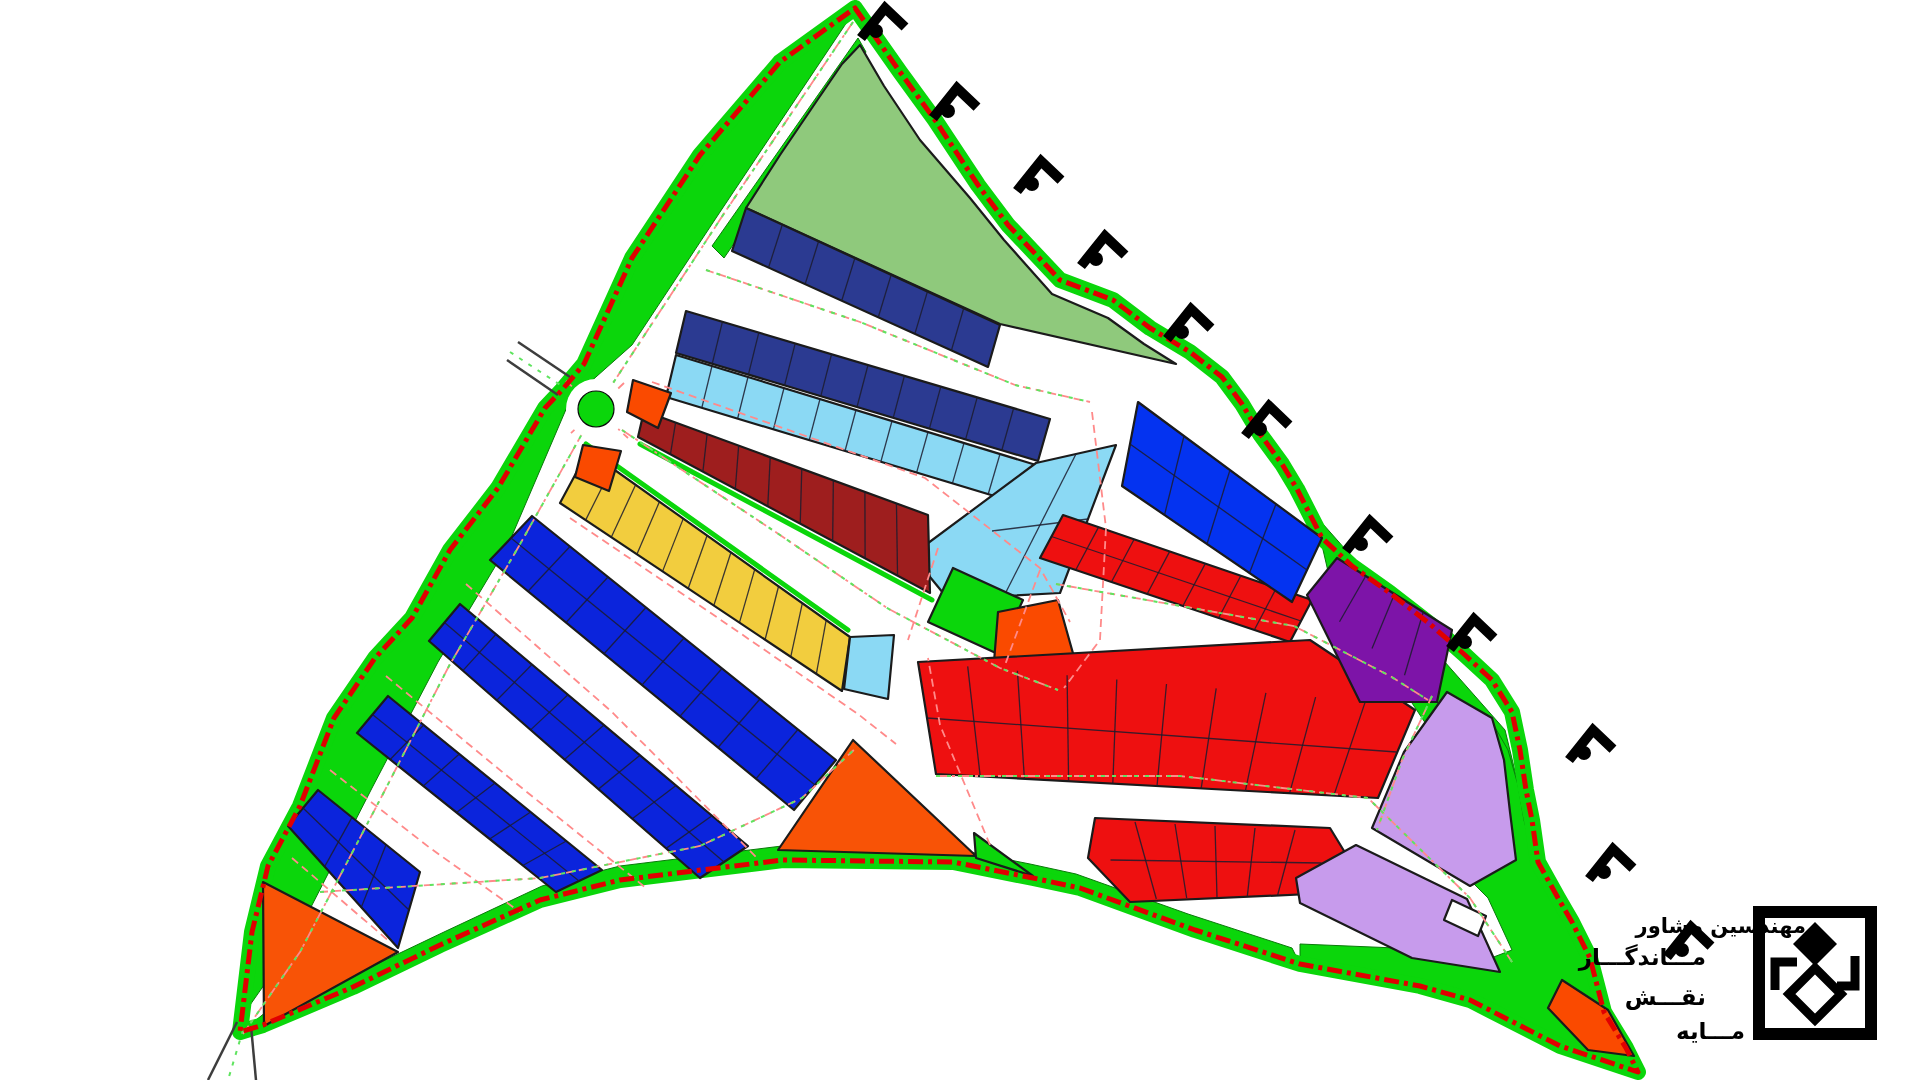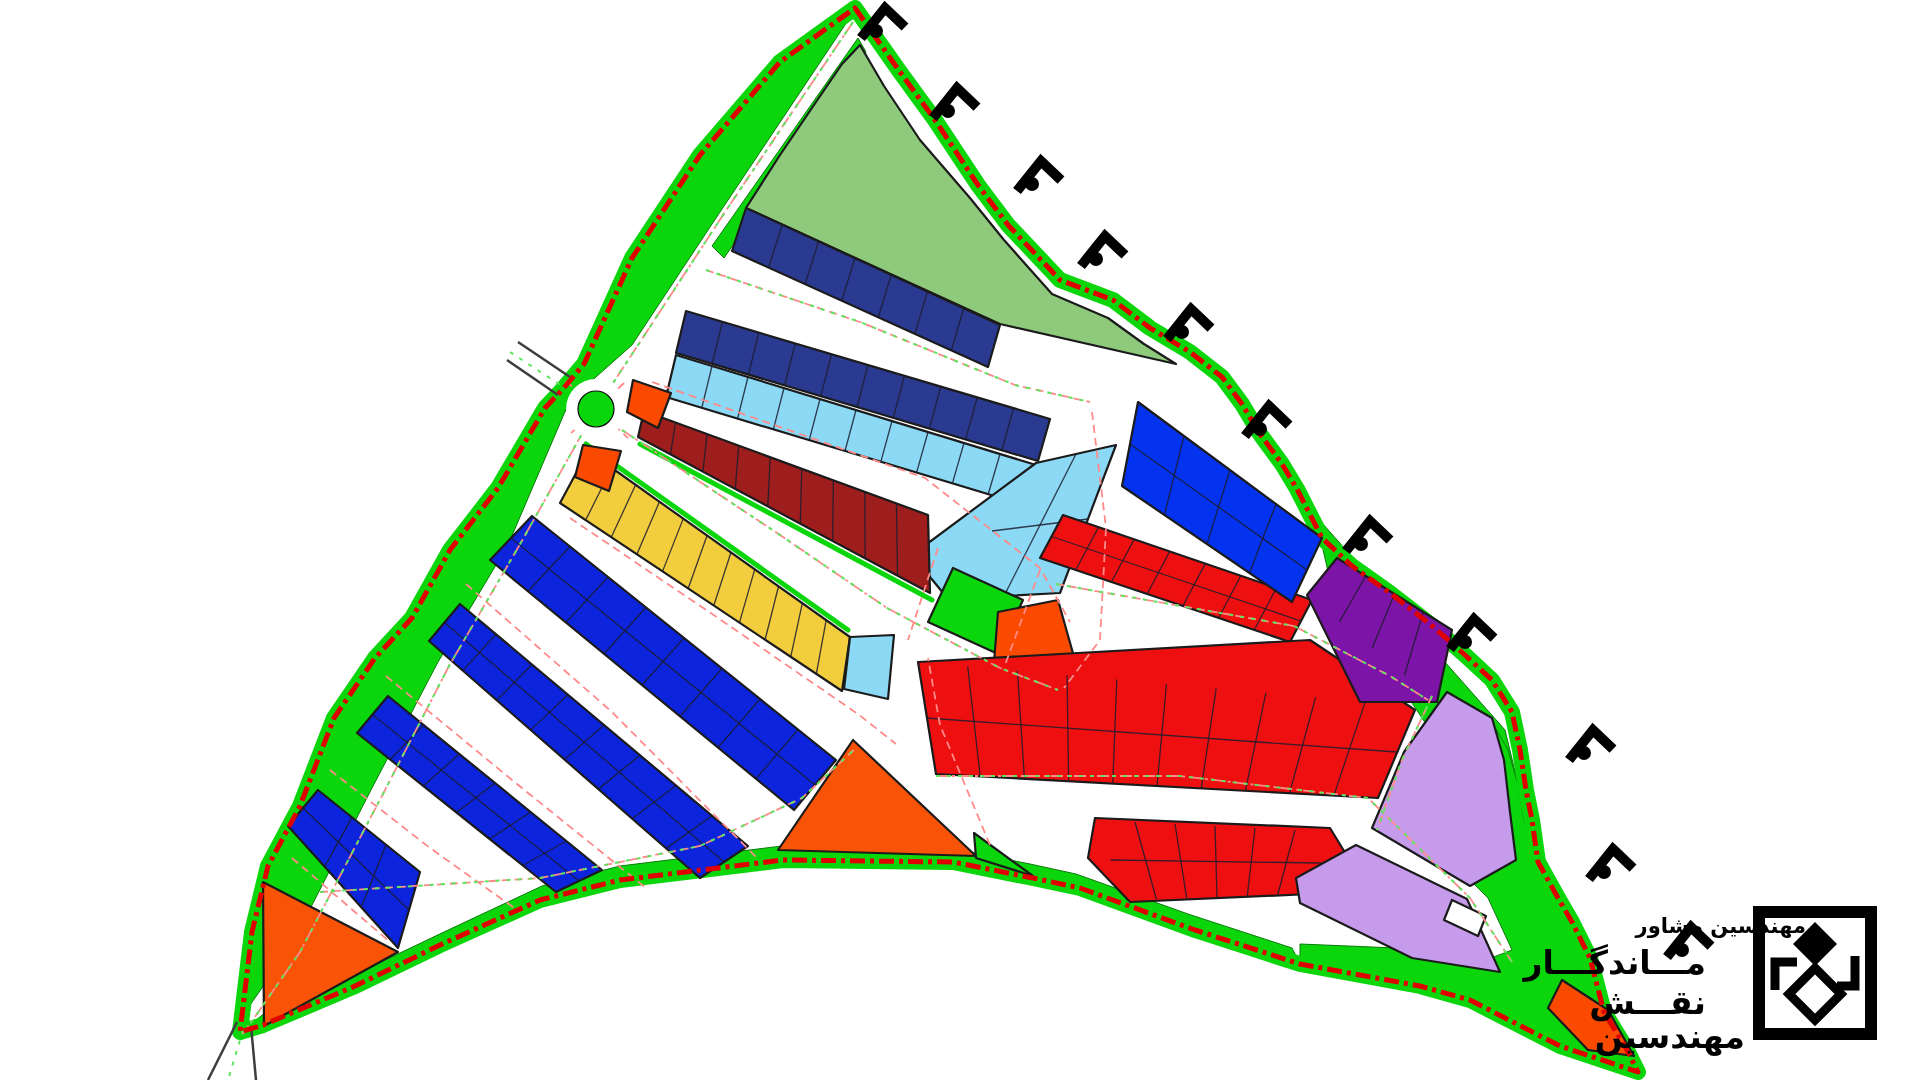--- a/index.html
+++ b/index.html
@@ -2,21 +2,21 @@
 <html><head>
 <meta charset="utf-8">
 <style>
   html,body{margin:0;padding:0;background:#ffffff;width:1920px;height:1080px;overflow:hidden;
     font-family:"DejaVu Sans","Liberation Sans",sans-serif;}
   #stage{position:relative;width:1920px;height:1080px;background:#fff;}
   #mapsvg{position:absolute;left:0;top:0;}
   .logo-text{position:absolute;color:#000;direction:rtl;white-space:nowrap;text-align:right;
     font-family:"DejaVu Sans",sans-serif;line-height:1;}
   .lt-small{font-size:21px;font-weight:700;}
-  .lt-big{font-size:33px;font-weight:800;}
+  .lt-big{font-size:23px;font-weight:800;}
 </style>
 </head>
 <body>
 
 <div id="stage">
   <svg id="mapsvg" width="1920" height="1080" viewBox="0 0 1920 1080" xmlns="http://www.w3.org/2000/svg">
       <rect x="0" y="0" width="1920" height="1080" fill="#ffffff"></rect>
       <polygon points="855,8 780,62 700,155 632,258 584,364 562,390 545,408 498,488 450,550 412,618 375,658 334,718 300,806 268,866 252,932 240,1032 236,1025 290,948 372,788 438,662 508,545 570,400 632,345 718,215 845,25" fill="#0bd60b" stroke="#0a7a0a" stroke-width="1"></polygon>
       <polygon points="858,38 866,52 724,258 712,246" fill="#0bd60b" stroke="#0a7a0a" stroke-width="1"></polygon>
       <polygon points="1315,515 1505,730 1522,800 1470,790 1330,580" fill="#0bd60b" stroke="#0a7a0a" stroke-width="1"></polygon>
@@ -236,14 +236,14 @@
   <svg style="position:absolute;left:1753px;top:906px;" width="124" height="134" viewBox="0 0 124 134">
     <rect x="6" y="6" width="112" height="122" fill="#ffffff" stroke="#000" stroke-width="12"></rect>
     <path d="M62,16 l22,22 -22,22 -22,-22 z" fill="#000"></path>
     <path d="M62,62 l26,26 -26,26 -26,-26 z" fill="none" stroke="#000" stroke-width="9"></path>
     <path d="M22,84 L22,56 L44,56" fill="none" stroke="#000" stroke-width="9"></path>
     <path d="M102,50 L102,80 L84,80" fill="none" stroke="#000" stroke-width="9"></path>
   </svg>
   <div class="logo-text lt-small" style="top:916px;right:114px;">مهندسین مشاور</div>
   <div class="logo-text lt-big" style="top:946px;right:214px;">مـــاندگـــار</div>
   <div class="logo-text lt-big" style="top:986px;right:214px;">نقـــش</div>
-  <div class="logo-text lt-big" style="top:1020px;right:175px;">مهندسین</div>
+  <div class="logo-text lt-big" style="top:1020px;right:175px;">مـــايه</div>
 </div>
 
 </body></html>

